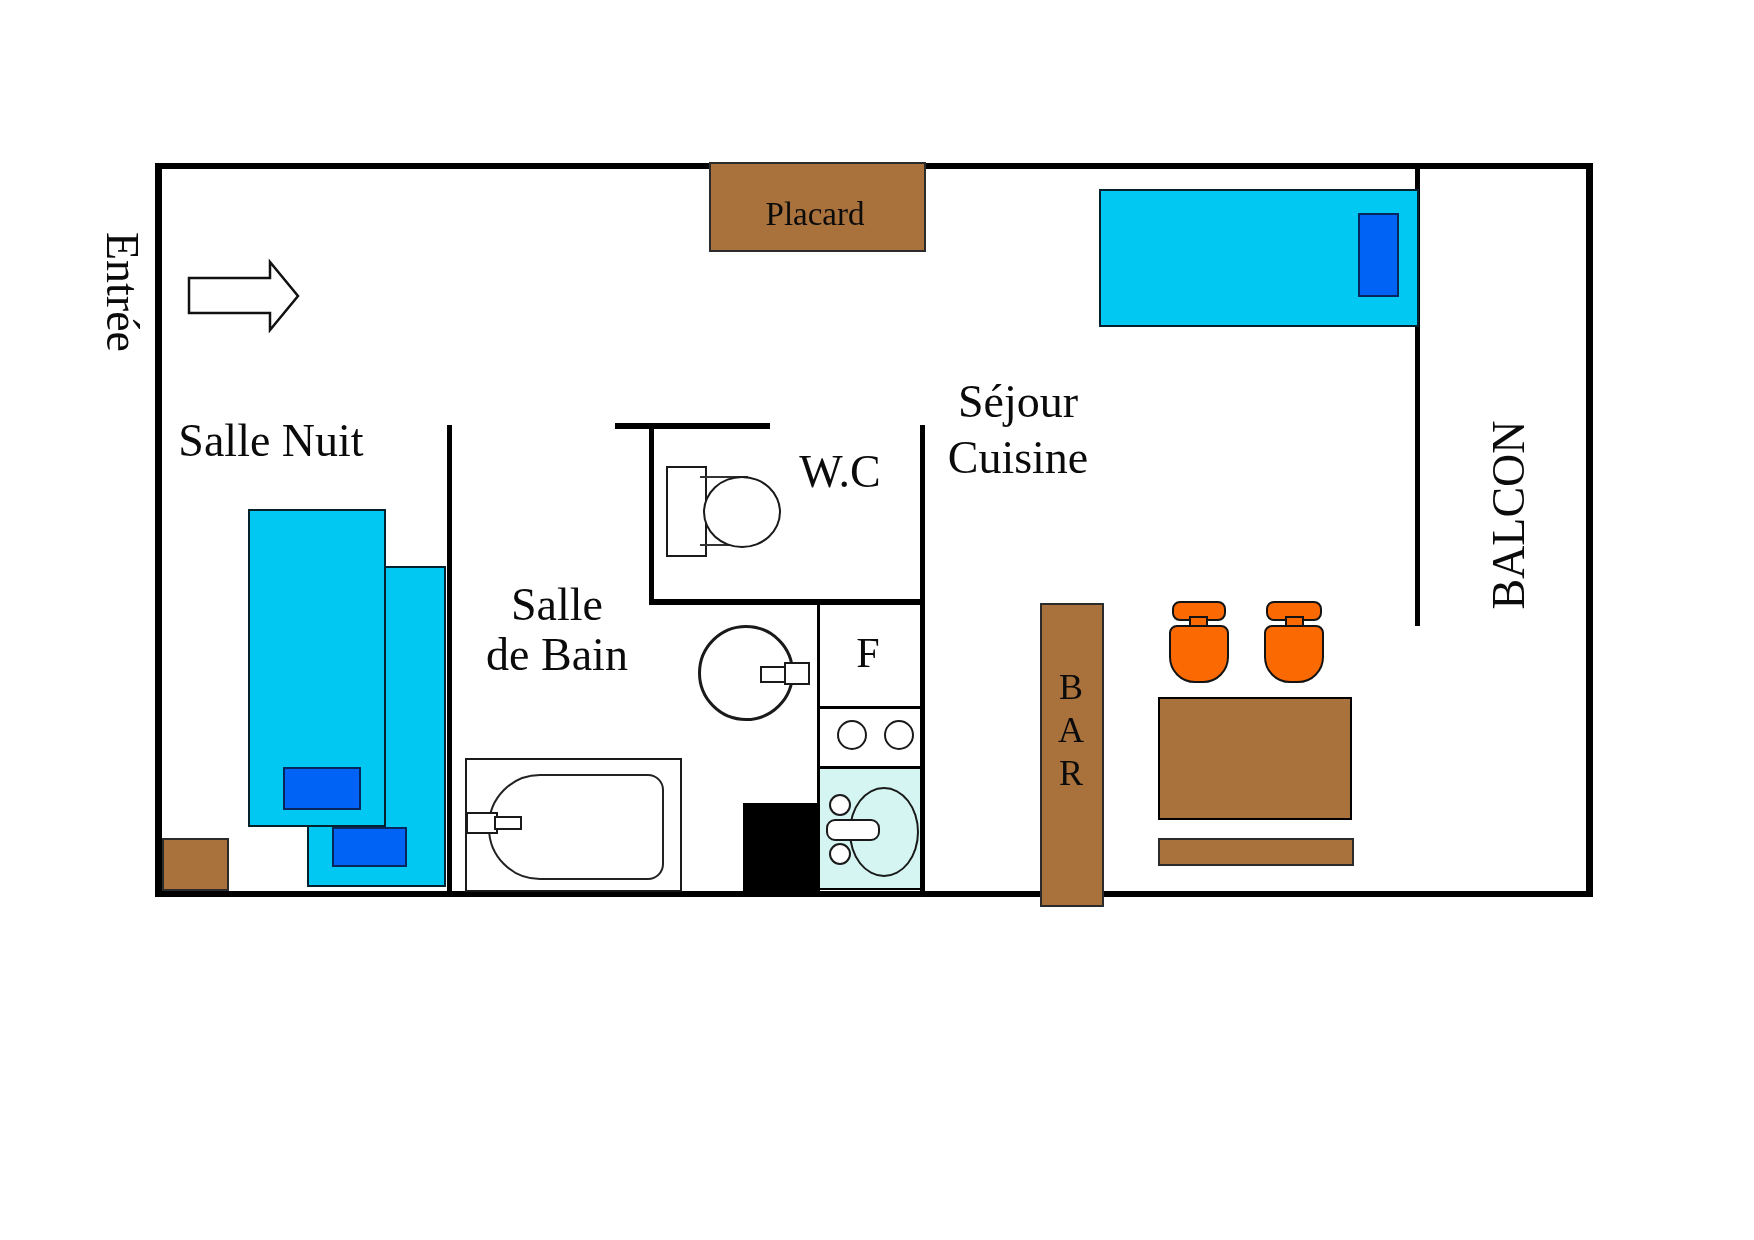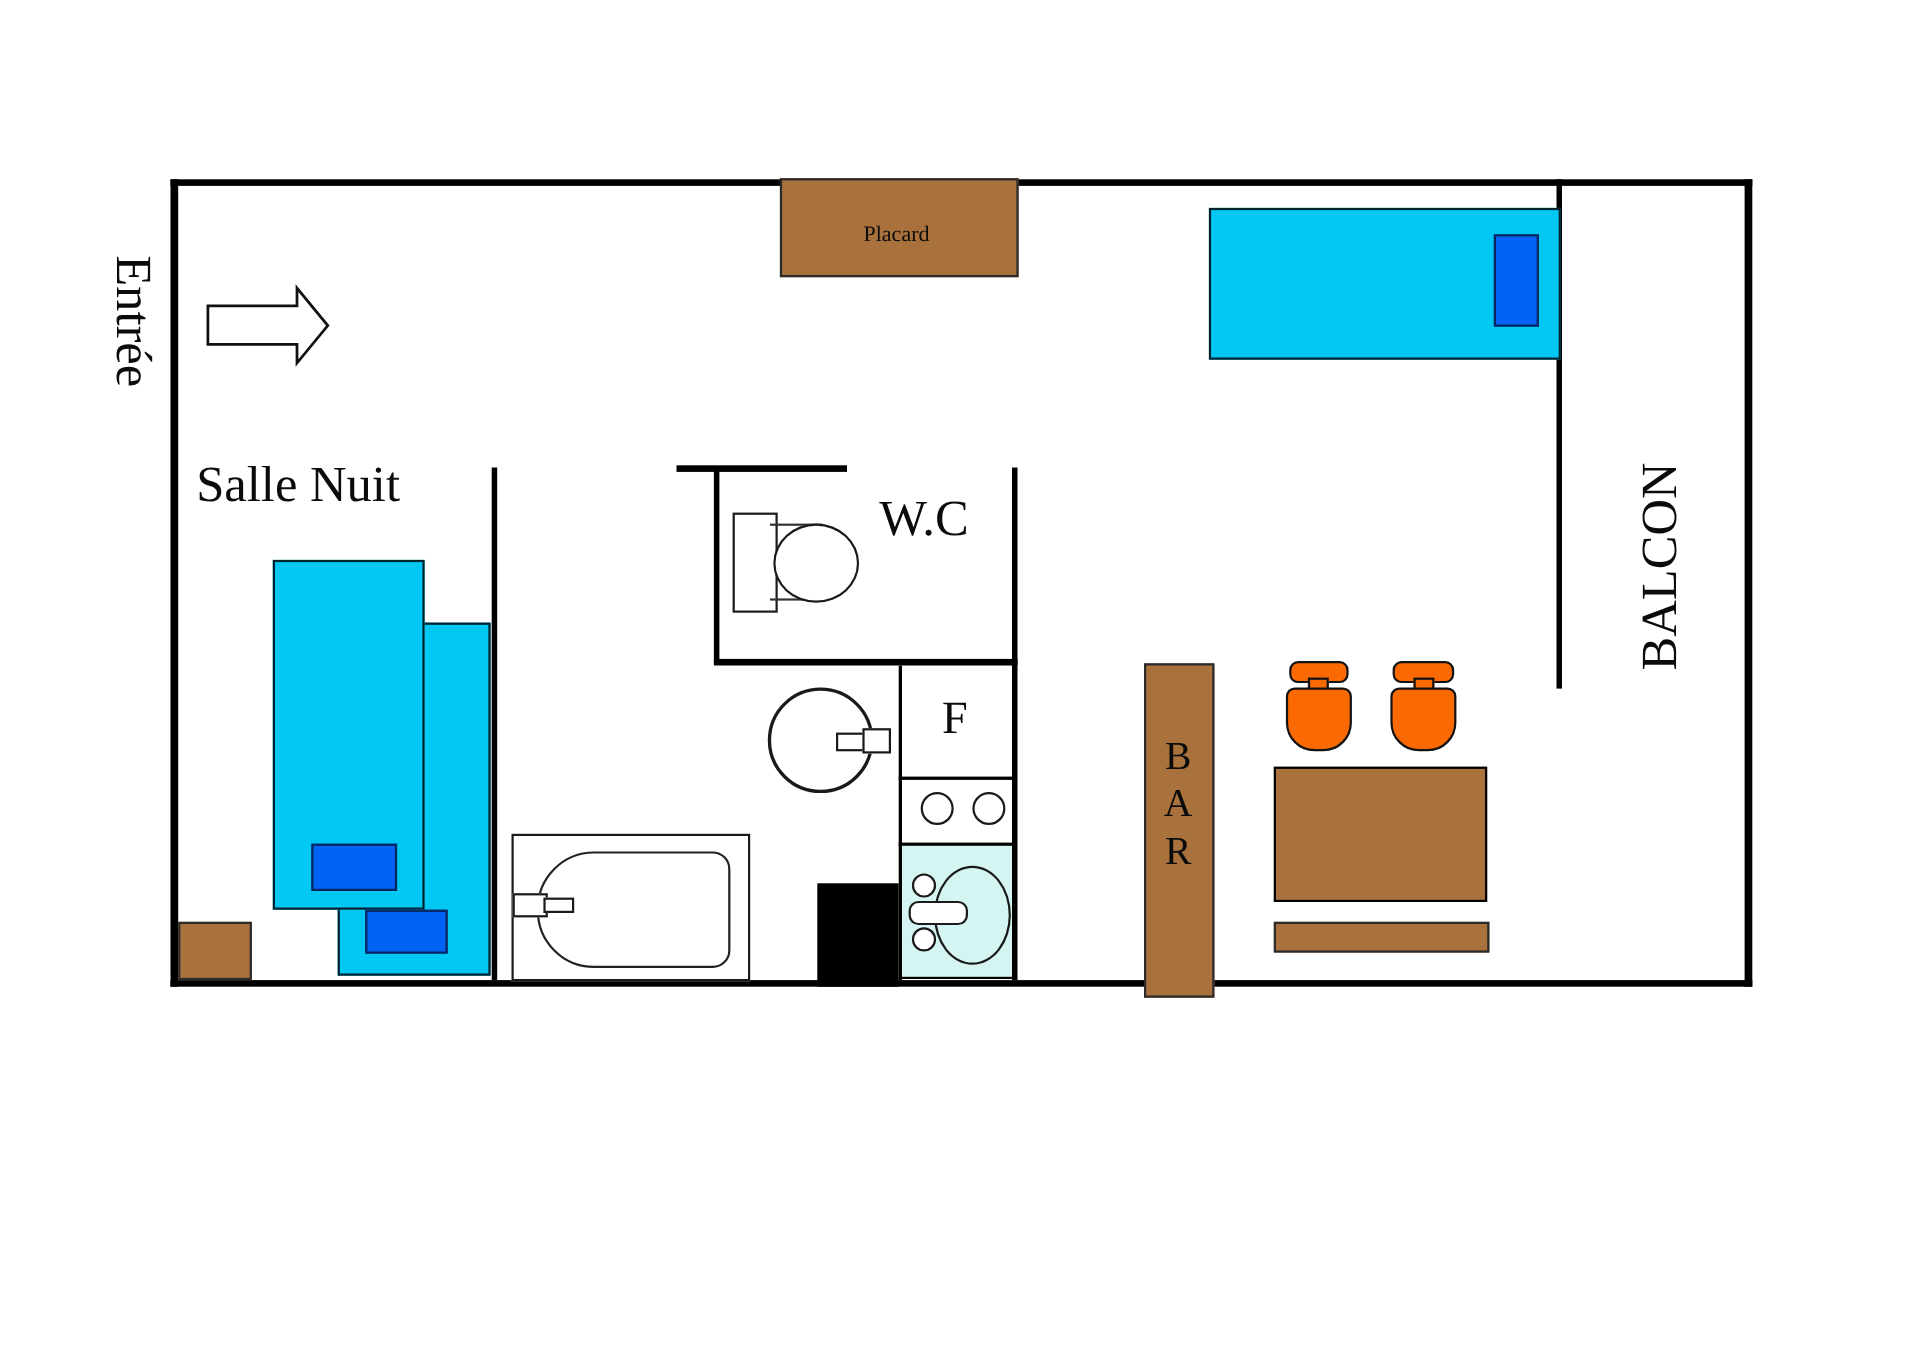--- a/index.html
+++ b/index.html
@@ -3,21 +3,21 @@
 <meta charset="utf-8">
 <style>
   html,body{margin:0;padding:0;background:#ffffff;}
   #stage{position:relative;width:1754px;height:1240px;background:#ffffff;overflow:hidden;
          font-family:"Liberation Serif", serif;color:#0b0b0b;}
   .abs{position:absolute;}
   .wall{position:absolute;background:#000000;}
   .lbl{position:absolute;transform:translate(-50%,-50%);white-space:nowrap;text-align:center;
        font-family:"Liberation Serif", serif;color:#0b0b0b;}
   .lbl-room{font-size:46px;}
-  .lbl-small{font-size:20px;}
+  .lbl-small{font-size:33px;}
   .rot-cw{transform:translate(-50%,-50%) rotate(90deg);}
   .rot-ccw{transform:translate(-50%,-50%) rotate(-90deg);}
   .two-line{line-height:50px;}
   .two-line-wide{line-height:56px;}
 
   
   .bed{position:absolute;background:#00c8f2;border:2px solid #04222e;}
   .pillow{position:absolute;background:#0063f5;border:2px solid #06265c;}
   .wood{position:absolute;background:#a9713c;border:2px solid #2b2b2b;}
   .white-shape{position:absolute;background:#ffffff;border:2px solid #1a1a1a;}
@@ -147,18 +147,26 @@
   <div class="chair" id="c1-stem"></div>
   <div class="chair" id="c1-seat"></div>
   <div class="chair" id="c2-back"></div>
   <div class="chair" id="c2-stem"></div>
   <div class="chair" id="c2-seat"></div>
   <div class="wood" id="table"></div>
   <div class="wood" id="bench"></div>
 
   <div class="lbl lbl-room rot-cw" style="left:122px;top:292px;">Entrée</div>
   <div class="lbl lbl-room" style="left:271px;top:440px;">Salle Nuit</div>
+  <div class="lbl lbl-room two-line" style="left:557px;top:630px;">
+    <div>Salle</div>
+    <div>de Bain</div>
+  </div>
   <div class="lbl lbl-room" style="left:840px;top:471px;">W.C</div>
+  <div class="lbl lbl-room two-line-wide" style="left:1018px;top:430px;">
+    <div>Séjour</div>
+    <div>Cuisine</div>
+  </div>
   <div class="lbl lbl-room rot-ccw" style="left:1508px;top:515px;">BALCON</div>
   <div class="lbl lbl-small" style="left:815px;top:214px;">Placard</div>
   <div class="lbl" style="left:868px;top:653px;font-size:42px;">F</div>
 
 </div>
 
 </body></html>

